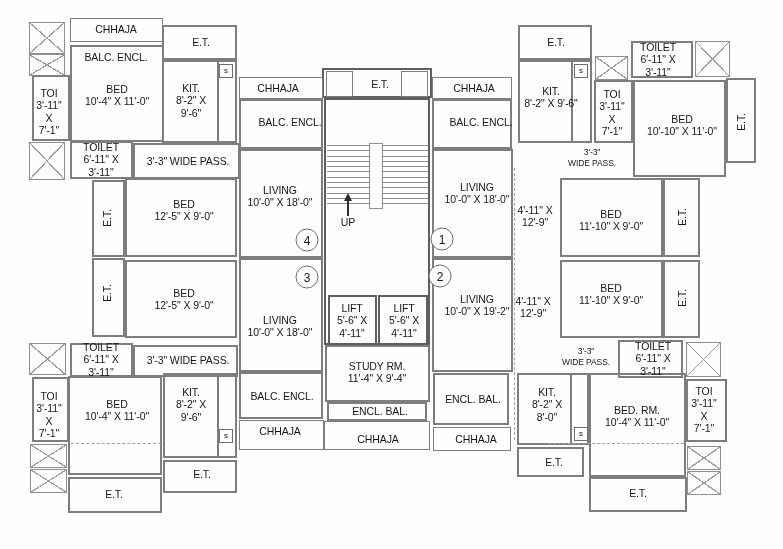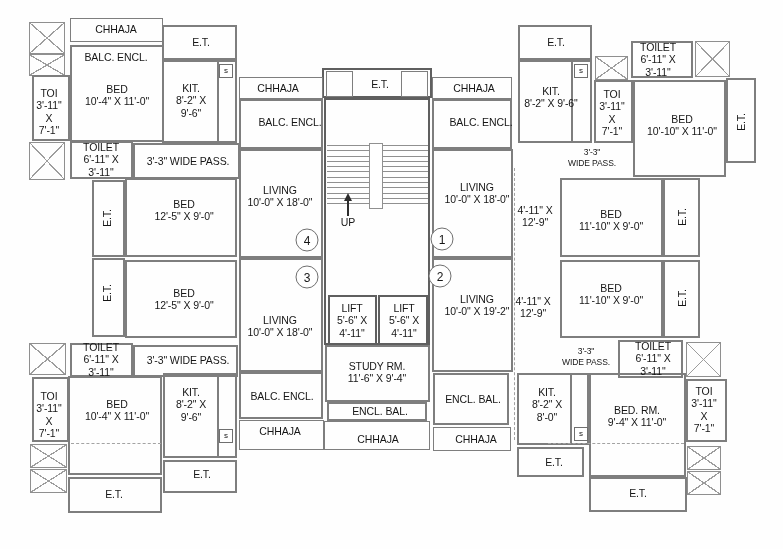--- a/index.html
+++ b/index.html
@@ -136,21 +136,21 @@
   <div class="room" style="left:239px;top:372px;width:84px;height:47px"></div>
   <div class="room thin" style="left:239px;top:420px;width:85px;height:30px"></div>
 
   <div class="lbl" style="left:352px;top:321px">LIFT
 5'-6" X
 4'-11"</div>
   <div class="lbl" style="left:404px;top:321px">LIFT
 5'-6" X
 4'-11"</div>
   <div class="lbl" style="left:377px;top:372px">STUDY RM.
-11'-6" X 9'-4"</div>
+11'-4" X 9'-4"</div>
   <div class="lbl" style="left:380px;top:411px">ENCL. BAL.</div>
   <div class="lbl" style="left:282px;top:396px">BALC. ENCL.</div>
   <div class="lbl" style="left:280px;top:431px">CHHAJA</div>
   <div class="lbl" style="left:473px;top:399px">ENCL. BAL.</div>
   <div class="lbl" style="left:378px;top:439px">CHHAJA</div>
   <div class="lbl" style="left:476px;top:439px">CHHAJA</div>
 
   <div class="room" style="left:518px;top:25px;width:74px;height:35px"></div>
   <div class="room" style="left:518px;top:60px;width:74px;height:83px"></div>
   <div class="wall" style="left:571px;top:62px;width:2px;height:79px"></div>
@@ -249,21 +249,21 @@
 
   <div class="lbl sm" style="left:586px;top:357px">3'-3"
 WIDE PASS.</div>
   <div class="lbl" style="left:653px;top:359px">TOILET
 6'-11" X
 3'-11"</div>
   <div class="lbl" style="left:547px;top:405px">KIT.
 8'-2" X
 8'-0"</div>
   <div class="lbl" style="left:637px;top:416px">BED. RM.
-9'-4" X 11'-0"</div>
+10'-4" X 11'-0"</div>
   <div class="lbl" style="left:704px;top:410px">TOI
 3'-11"
 X
 7'-1"</div>
   <div class="lbl" style="left:554px;top:462px">E.T.</div>
   <div class="lbl" style="left:638px;top:493px">E.T.</div>
 
   <div class="dashv" style="left:514px;top:168px;height:272px"></div>
   <div class="dashh" style="left:71px;top:443px;width:90px"></div>
   <div class="dashh" style="left:548px;top:443px;width:136px"></div>

